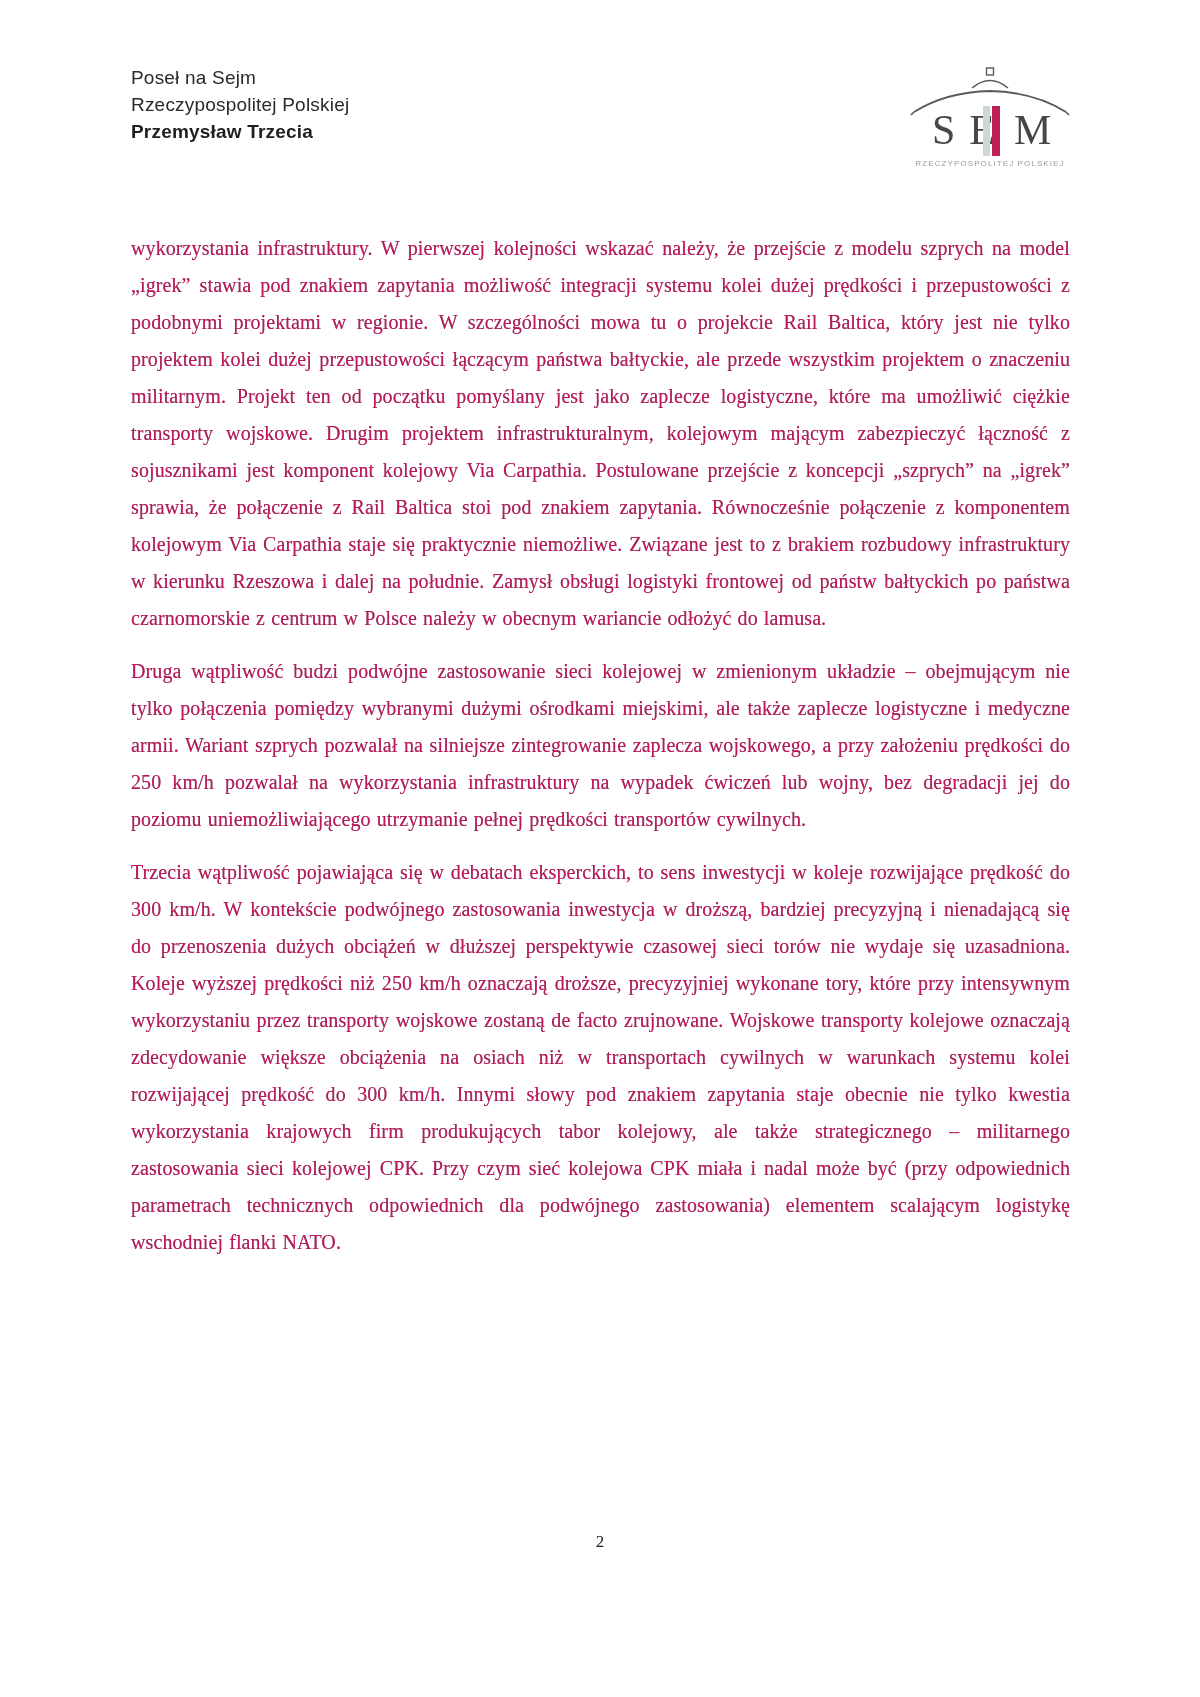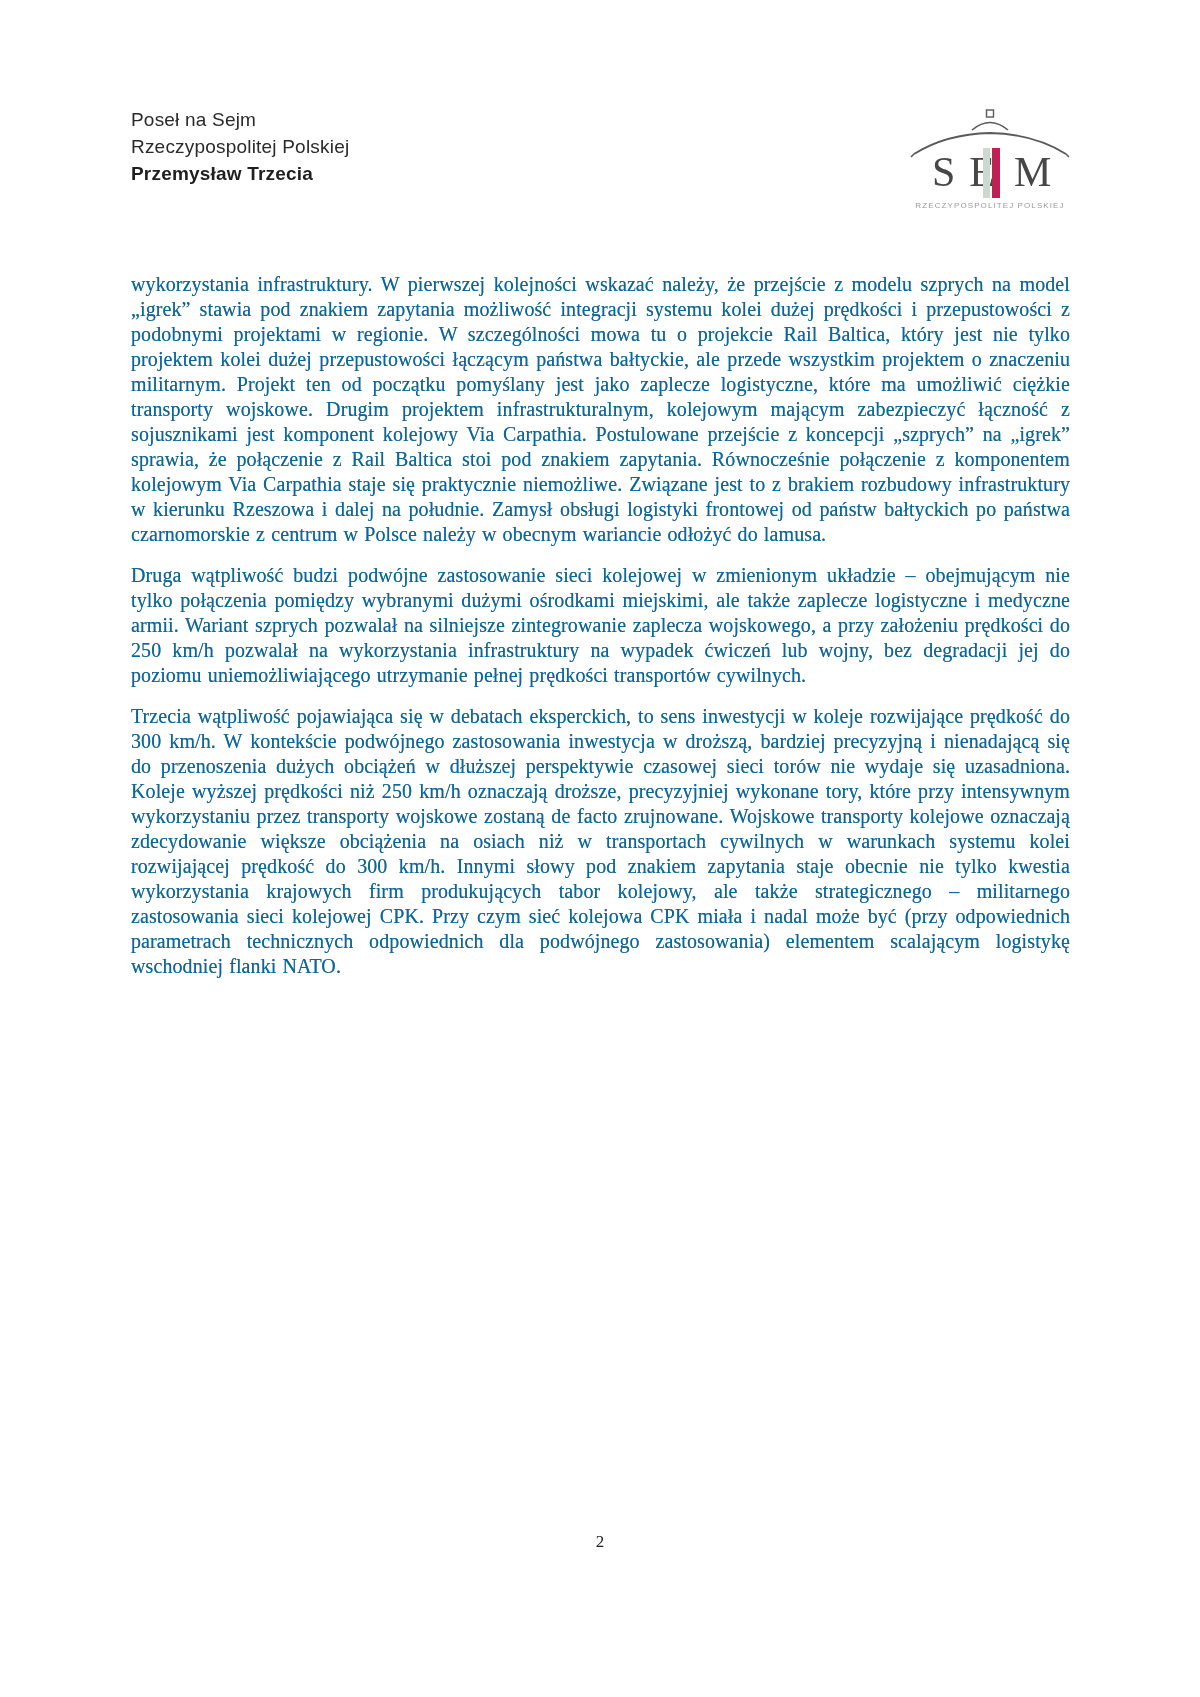--- a/index.html
+++ b/index.html
@@ -6,21 +6,21 @@
     margin: 0;
     padding: 0;
     background: #ffffff;
   }
   .page {
     position: relative;
     width: 1200px;
     height: 1697px;
     background: #ffffff;
     box-sizing: border-box;
-    padding: 106px 130px 0 131px;
+    padding: 64px 130px 0 131px;
     overflow: hidden;
     font-family: "Liberation Serif", "DejaVu Serif", serif;
     color: #1c1c1c;
   }
   
   .letterhead {
     display: flex;
     justify-content: space-between;
     align-items: flex-start;
     margin-bottom: 56px;
@@ -36,25 +36,25 @@
   .sender .bold { font-weight: bold; color: #1f1f1f; }
   .logo-wrap {
     width: 160px;
     margin-top: 2px;
     flex: 0 0 auto;
   }
   
   .content p {
     margin: 0 0 16px 0;
     font-size: 20px;
-    line-height: 25px;
+    line-height: 37px;
     text-align: justify;
     letter-spacing: 0.1px;
     word-spacing: 1px;
-    color: #0369a1;
+    color: #be185d;
     text-shadow: 0 0 0.45px rgba(40,40,40,0.55);
   }
   
   .page-number {
     position: absolute;
     top: 1532px;
     left: 0;
     width: 1200px;
     text-align: center;
     font-size: 17px;

